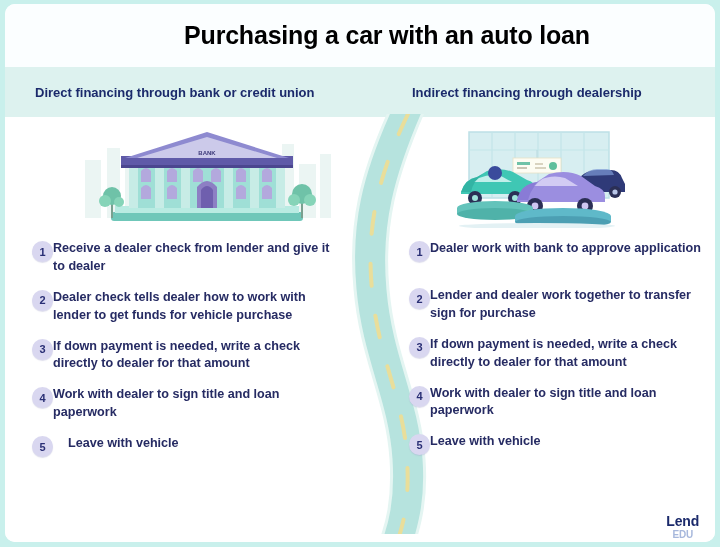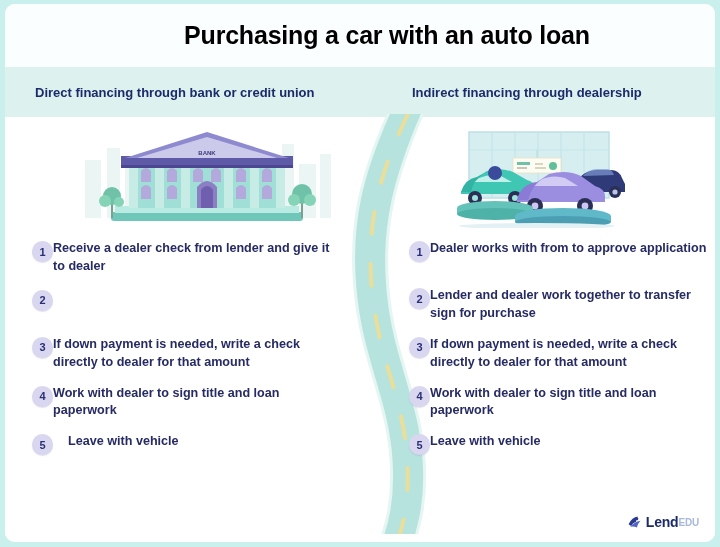--- a/index.html
+++ b/index.html
@@ -97,20 +97,21 @@
     line-height:1.42;
     color:#262b63;
   }
   .step.single .step-text{margin-left:15px;}
 
   
   .logo{
     position:absolute;right:16px;bottom:11px;
     display:flex;align-items:center;
     height:18px;
+    flex-direction:column;
   }
   .logo-mark{width:17px;height:17px;margin-right:3px;}
   .logo-lend{font-size:14px;font-weight:bold;color:#1b2a6b;letter-spacing:-0.2px;}
   .logo-edu{font-size:10px;font-weight:bold;color:#a7b8dc;letter-spacing:-0.2px;}
 </style>
 </head>
 <body>
 
 <div class="frame">
   <div class="card">
@@ -259,39 +260,40 @@
       <ellipse cx="90" cy="100" rx="78" ry="3" fill="#e3f1f4"></ellipse>
     </svg>
 
     <div class="list list-left">
       <div class="step">
         <div class="badge">1</div>
         <div class="step-text">Receive a dealer check from lender and give it to dealer</div>
       </div>
       <div class="step">
         <div class="badge">2</div>
+        <div class="step-text">Dealer check tells dealer how to work with lender to get funds for vehicle purchase</div>
       </div>
       <div class="step">
         <div class="badge">3</div>
         <div class="step-text">If down payment is needed, write a check directly to dealer for that amount</div>
       </div>
       <div class="step">
         <div class="badge">4</div>
         <div class="step-text">Work with dealer to sign title and loan paperwork</div>
       </div>
       <div class="step single">
         <div class="badge">5</div>
         <div class="step-text">Leave with vehicle</div>
       </div>
     </div>
 
     <div class="list list-right">
       <div class="step">
         <div class="badge">1</div>
-        <div class="step-text">Dealer works with from to approve application</div>
+        <div class="step-text">Dealer work with bank to approve application</div>
       </div>
       <div class="step">
         <div class="badge">2</div>
         <div class="step-text">Lender and dealer work together to transfer sign for purchase</div>
       </div>
       <div class="step">
         <div class="badge">3</div>
         <div class="step-text">If down payment is needed, write a check directly to dealer for that amount</div>
       </div>
       <div class="step">

